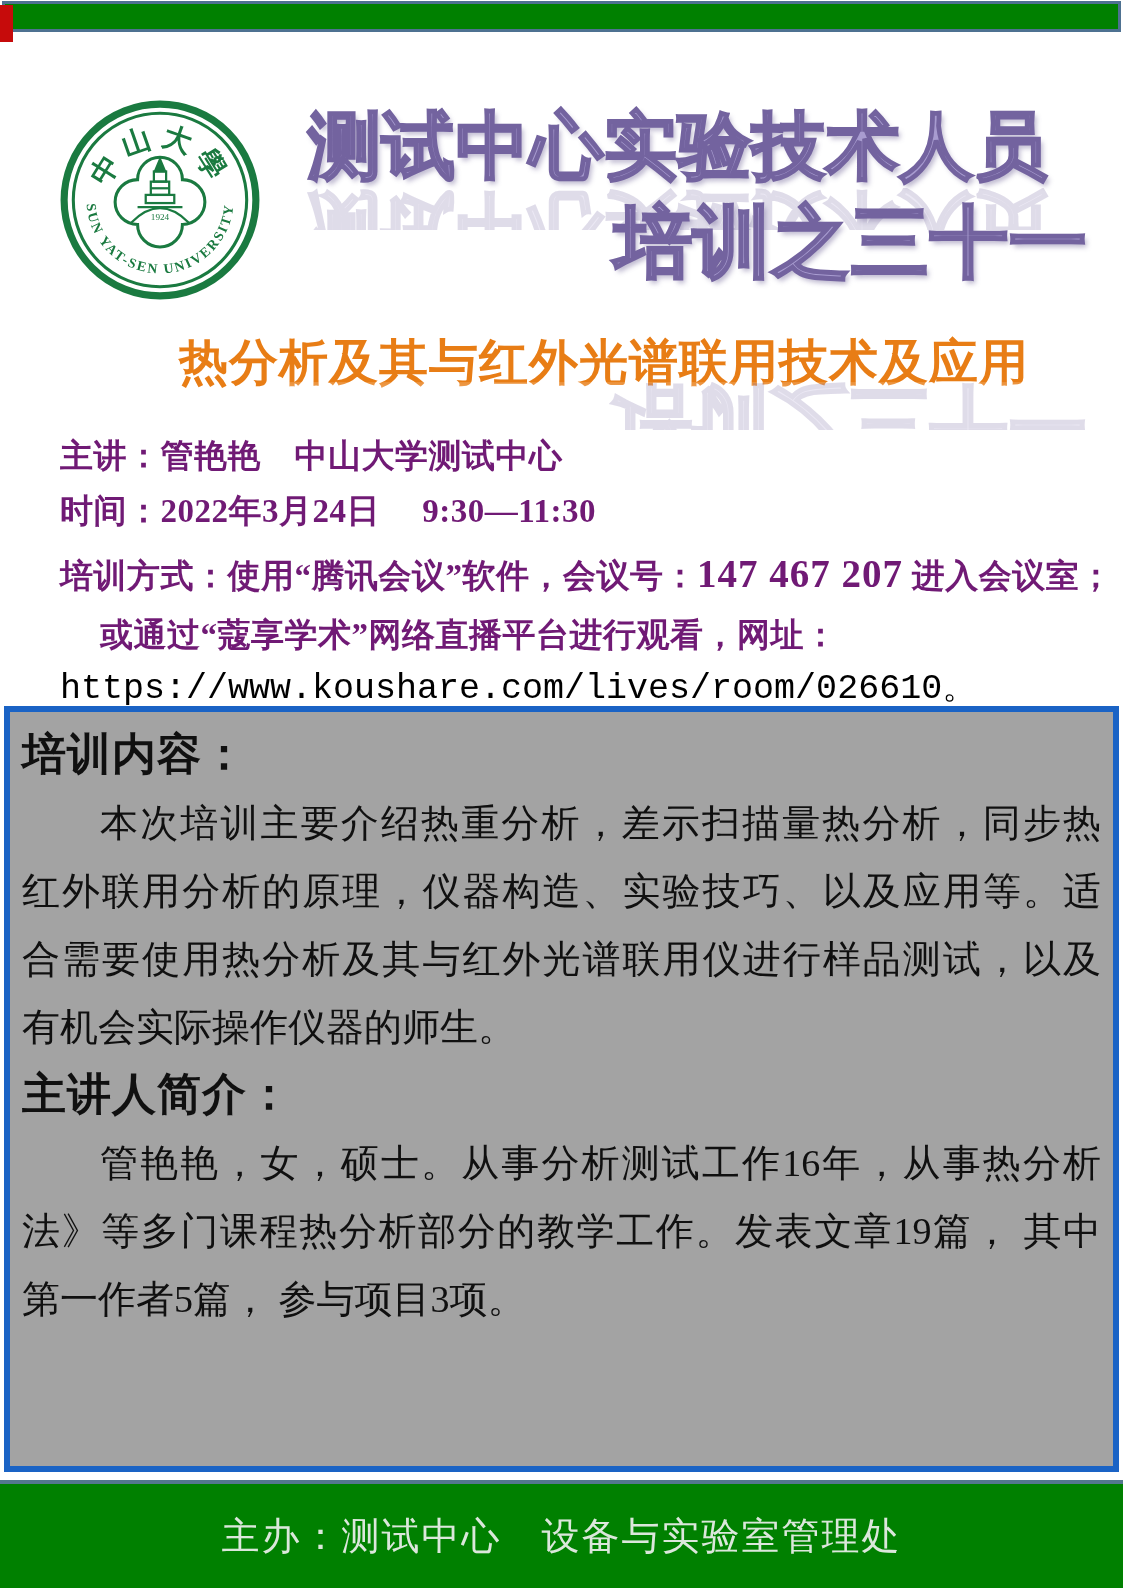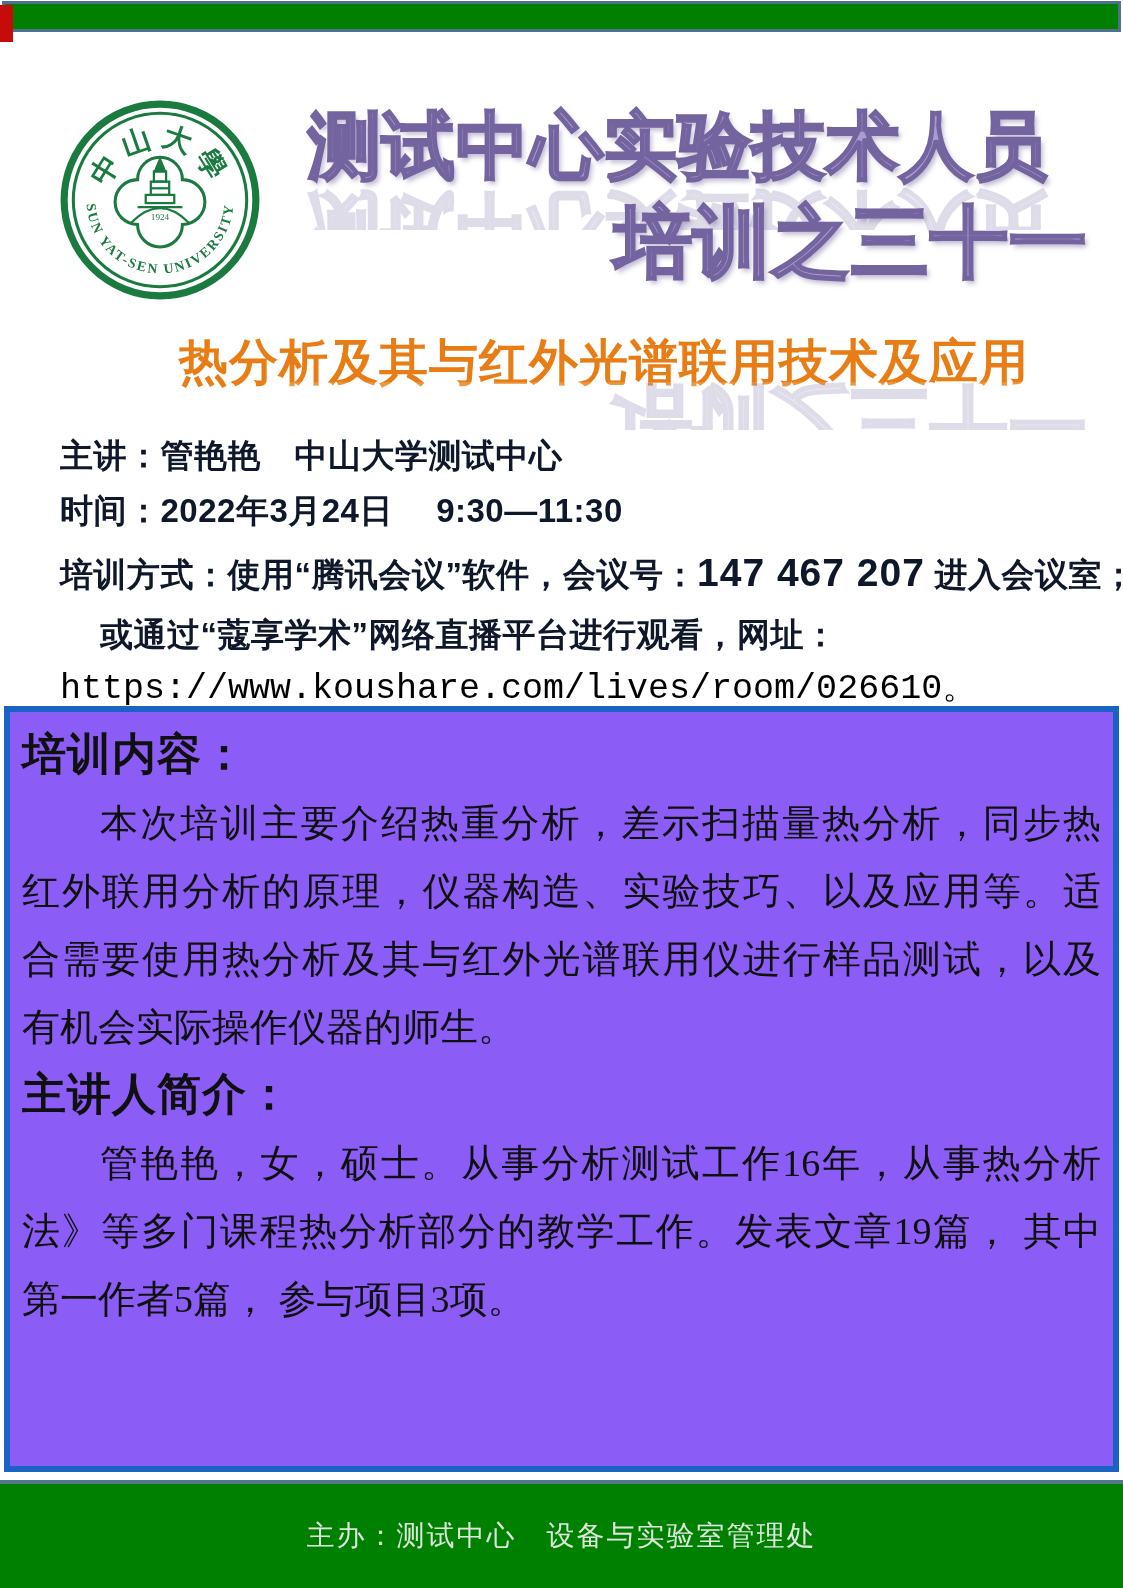--- a/index.html
+++ b/index.html
@@ -27,41 +27,41 @@
   .t-reflect { transform:scaleY(-1); opacity:0.22; margin-top:-8px;
                text-shadow:none; }
   .t-reflect-wrap::after { content:""; position:absolute; left:0; right:0; top:0; bottom:0;
                background:linear-gradient(to bottom, rgba(255,255,255,0.15) 0%, #ffffff 90%); }
 
   
   .subtitle { position:absolute; left:140px; right:55px; top:330px; text-align:center;
               font-size:49px; font-weight:900; color:#e87d15; letter-spacing:1px; white-space:nowrap; }
 
   
-  .d { position:absolute; left:60px; right:6px; font-size:33px; font-weight:bold; color:#0f172a;
-       white-space:nowrap; letter-spacing:0.5px; }
+  .d { position:absolute; left:60px; right:6px; font-size:33px; font-weight:bold; color:#701a75;
+       white-space:nowrap; letter-spacing:0.5px;font-family:Liberation Serif, serif; }
   .d1 { top:434px; } .d2 { top:489px; } .d3 { top:551px; } .d4 { top:613px;margin-left:40px; }
   .meeting-id { font-size:39px; font-weight:800; letter-spacing:1px;text-align:right; }
   .d-url { position:absolute; left:60px; top:663px; font-size:35px; font-weight:normal; color:#000;
            font-family:"Liberation Mono","DejaVu Sans Mono", monospace; letter-spacing:0; }
 
   
   .content-box { position:absolute; left:4px; right:4px; top:706px; height:766px;
-                 border:6px solid #1a63c5; background:#8b5cf6; box-sizing:border-box;
+                 border:6px solid #1a63c5; background:#a3a3a3; box-sizing:border-box;
                  padding:9px 12px 0 12px; }
   .bl { height:68px; line-height:68px; font-size:38px; color:#101010;
         font-family:"Liberation Serif","DejaVu Serif", serif; white-space:nowrap; }
   .bh { font-size:44px; font-weight:bold; letter-spacing:1px; }
   .bj { text-align:justify; text-align-last:justify; white-space:normal; overflow:hidden; }
   .bi { text-indent:78px; }
 
   
   .footer { position:absolute; left:0; right:0; top:1480px; bottom:0; background:#008000;
             border-top:4px solid #54788e; display:flex; align-items:center; justify-content:center; }
-  .footer-text { color:#dbe7db; font-size:28px; letter-spacing:2px; }
+  .footer-text { color:#dbe7db; font-size:38px; letter-spacing:2px; }
 </style>
 </head>
 <body>
 
 <div class="page">
 
   <div class="red-mark"></div>
   <div class="top-bar"></div>
 
   <div class="logo-wrap">

